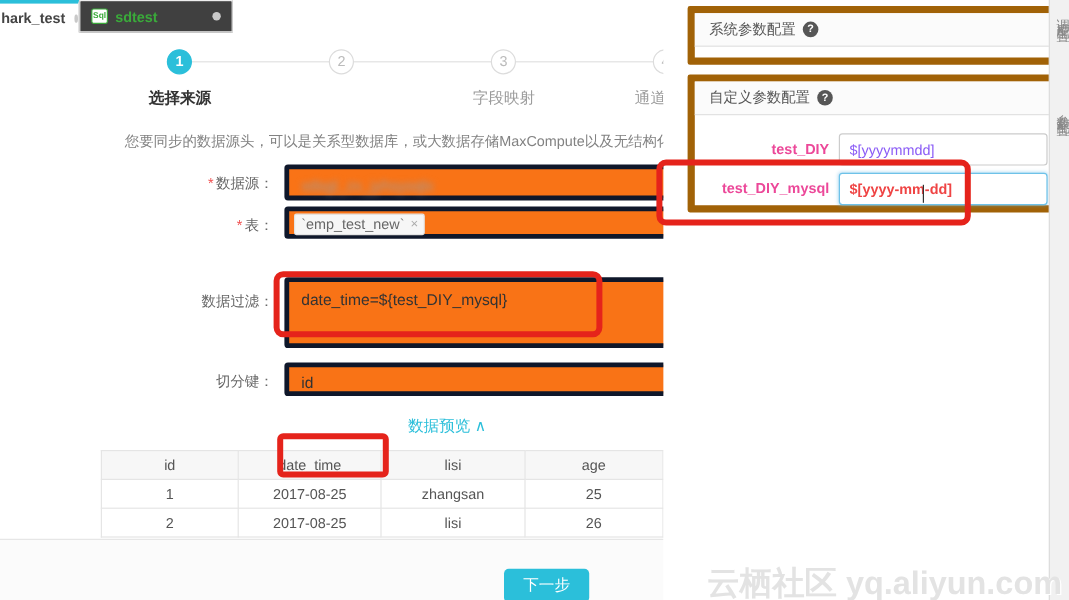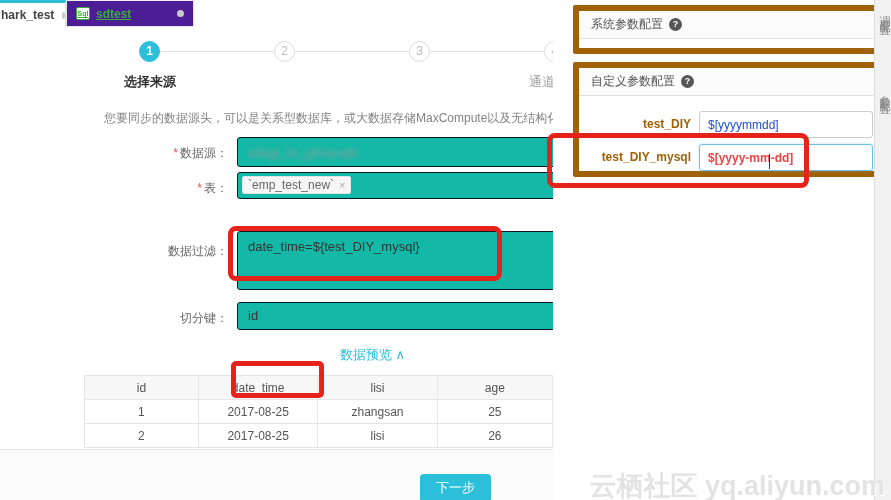--- a/index.html
+++ b/index.html
@@ -5,37 +5,37 @@
   * { margin:0; padding:0; box-sizing:border-box; }
   body { font-family:"Liberation Sans","DejaVu Sans",sans-serif; background:#fff; }
   .screen { position:relative; width:891px; height:500px; background:#fff; overflow:hidden; }
 
   
   .main { position:absolute; left:0; top:0; width:553px; height:500px; overflow:hidden; background:#fff; }
 
   .tabbar { position:absolute; left:0; top:0; width:553px; height:27px; display:flex; }
   .tab { display:flex; align-items:center; font-size:12px; height:27px;justify-content:flex-end; }
   .tab-active { width:66px; background:#fff; border-top:3px solid #2bbfda; border-right:1px solid #e3e3e3; color:#444; font-weight:bold; padding-left:1px; }
-  .tab-idle { width:128px; background:#4c1d95; border:1px solid #e5e5e5; border-top:1px solid #eee; color:#3aaa3a; font-weight:bold; padding:0 9px;text-decoration:underline; }
+  .tab-idle { width:128px; background:#404040; border:1px solid #e5e5e5; border-top:1px solid #eee; color:#3aaa3a; font-weight:bold; padding:0 9px; }
   .dot { width:7px; height:7px; border-radius:50%; background:#c9c9c9; margin-left:8px; }
   .tab-idle .dot { margin-left:auto; }
   .sql-ico { width:14px; height:13px; border:1px solid #3aaa3a; border-radius:2px; color:#3aaa3a; font-size:7px; font-weight:bold; line-height:11px; text-align:center; margin-right:6px; background:#fff; }
 
   .steps { position:absolute; left:0; top:38px; width:700px; height:60px; }
   .step-line { position:absolute; left:150px; top:13px; width:405px; height:1px; background:#e1e1e1; }
   .circ { position:absolute; top:3px; width:21px; height:21px; border-radius:50%; background:#fff; border:1px solid #dcdcdc; color:#bbb; font-size:12px; text-align:center; line-height:19px; }
   .circ.on { background:#2bbfda; border-color:#2bbfda; color:#fff; font-weight:bold; }
   .step-lab { position:absolute; top:35px; width:120px; text-align:center; font-size:13px; color:#9b9b9b; }
   .step-lab.on { color:#333; font-weight:bold; }
 
   .desc { position:absolute; left:104px; top:110px; font-size:12px; color:#828282; white-space:nowrap; }
 
   .flabel { position:absolute; left:0; width:228px; text-align:right; font-size:12px; color:#666; }
   .star { color:#f04f4f; margin-right:2px; }
-  .ctl { position:absolute; left:237px; width:330px; background:#14b8a6; border:1px solid #0f172a; border-radius:3px; }
+  .ctl { position:absolute; left:237px; width:330px; background:#f97316; border:4px solid #0f172a; border-radius:3px; }
   .sel-ds { top:137px; height:30px; line-height:28px; padding:0 10px; }
   .blurred { filter:blur(2.5px); color:#9a9a9a; font-size:13px; }
   .box-table { top:172px; height:27px; padding:2px 4px; }
   .tag { display:inline-flex; align-items:center; background:#f6f6f6; border:1px solid #e3e3e3; border-radius:2px; font-size:12px; color:#666; padding:1px 5px; gap:5px; }
   .tag .x { color:#aaa; font-size:11px; cursor:pointer; }
   .addlink { position:absolute; left:237px; top:209px; font-size:12px; color:#2bbfda; cursor:pointer;margin-top:48px; }
   .filter-box { top:231px; height:59px; padding:7px 10px; font-size:13px; color:#333; }
   .split-box { top:302px; height:28px; line-height:26px; padding:0 10px; font-size:13px; color:#333; }
   .preview-link { position:absolute; left:340px; top:346px; width:140px; text-align:left; font-size:13px; color:#2bbfda; cursor:pointer; }
 
@@ -47,22 +47,22 @@
   .next-btn { position:absolute; left:420px; top:474px; background:#2bbfda; color:#fff; border:none; border-radius:4px; font-size:13px; padding:5px 16px; cursor:pointer; font-family:inherit; }
 
   
   .panel { position:absolute; left:553px; top:0; width:321px; height:500px; background:#fff; }
   .pbox { position:absolute; left:20px; width:308px; border:6px solid #a16207; border-radius:2px; background:#fff; }
   .pbox-a { top:5px; height:49px; }
   .pbox-b { top:62px; height:115px; }
   .phead { height:28px; display:flex; align-items:center; gap:6px; padding:0 12px; font-size:12px; color:#555; border-bottom:1px solid #e2e2e2; background:#fbfbfb; }
   .qicon { width:13px; height:13px; border-radius:50%; background:#565656; color:#fff; font-size:9px; font-weight:bold; text-align:center; line-height:13px; }
   .pbody { position:relative; }
-  .plabel { position:absolute; left:0; width:112px; text-align:right; font-size:12px; font-weight:bold; color:#a16207; }
-  .pinput { position:absolute; left:120px; width:174px; height:27px; border:1px solid #ccc; border-radius:3px; font-size:12px; color:#1d4ed8; padding:0 8px; font-family:inherit; background:#fff; }
+  .plabel { position:absolute; left:0; width:112px; text-align:right; font-size:12px; font-weight:bold; color:#ec4899; }
+  .pinput { position:absolute; left:120px; width:174px; height:27px; border:1px solid #ccc; border-radius:3px; font-size:12px; color:#8b5cf6; padding:0 8px; font-family:inherit; background:#fff; }
   .pinput.focused { border-color:#6ec2e8; box-shadow:0 0 3px rgba(90,180,230,.45); color:#ef4444;font-weight:bold; }
   .caret { position:absolute; left:190px; top:58px; width:1px; height:15px; background:#333; }
 
   
   .side-strip { position:absolute; left:874px; top:0; width:17px; height:500px; background:#f1f1f1; border-left:1px solid #ddd; }
   .vtab { writing-mode:vertical-rl; font-size:11px; color:#888; letter-spacing:3px; position:absolute; left:2px; cursor:pointer; }
   .vtab1 { top:7px; }
   .vtab2 { top:86px; }
 
   .watermark { position:absolute; right:6px; top:468px; font-size:27px; font-weight:bold; color:#e3e3e3; text-shadow:1px 1px 0 #fff; white-space:nowrap; }
@@ -92,20 +92,21 @@
       </div>
     </div>
 
     <div class="steps">
       <div class="step-line"></div>
       <div class="circ on" style="left:139px">1</div>
       <div class="circ" style="left:274px">2</div>
       <div class="circ" style="left:409px">3</div>
       <div class="circ" style="left:544px">4</div>
       <div class="step-lab on" style="left:90px">选择来源</div>
+      <div class="step-lab" style="left:360px">字段映射</div>
       <div class="step-lab" style="left:495px">通道控制</div>
     </div>
 
     <div class="desc">您要同步的数据源头，可以是关系型数据库，或大数据存储MaxCompute以及无结构化存储等</div>
 
     <div class="flabel" style="top:145px">
       <span class="star">*</span><span>数据源：</span>
     </div>
     <div class="ctl sel-ds">
       <span class="blurred">xdsgl_zx_jyhsysqlx</span>

